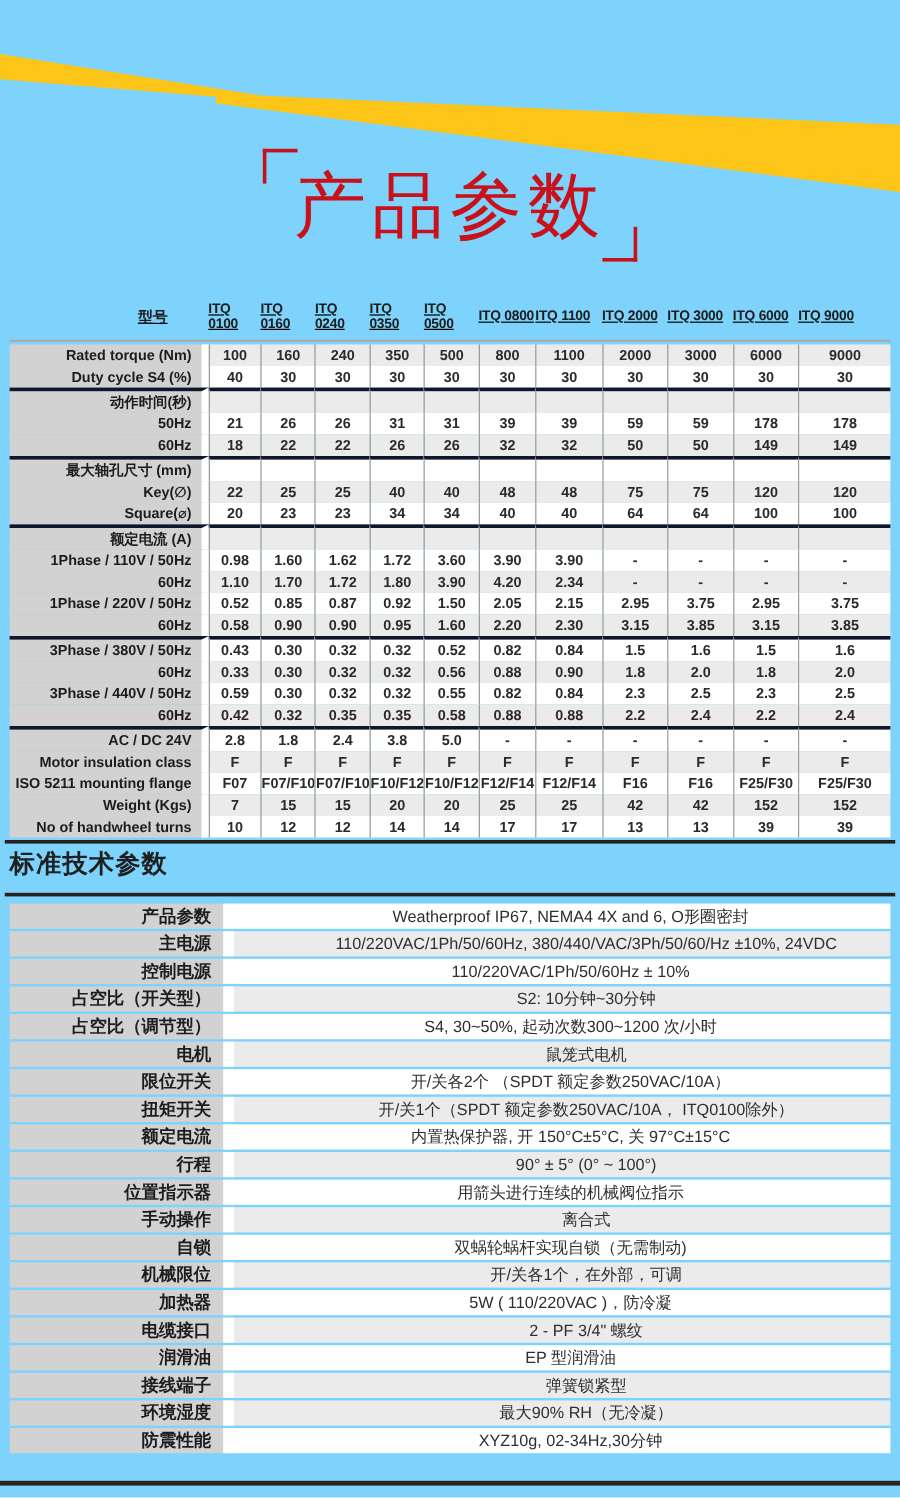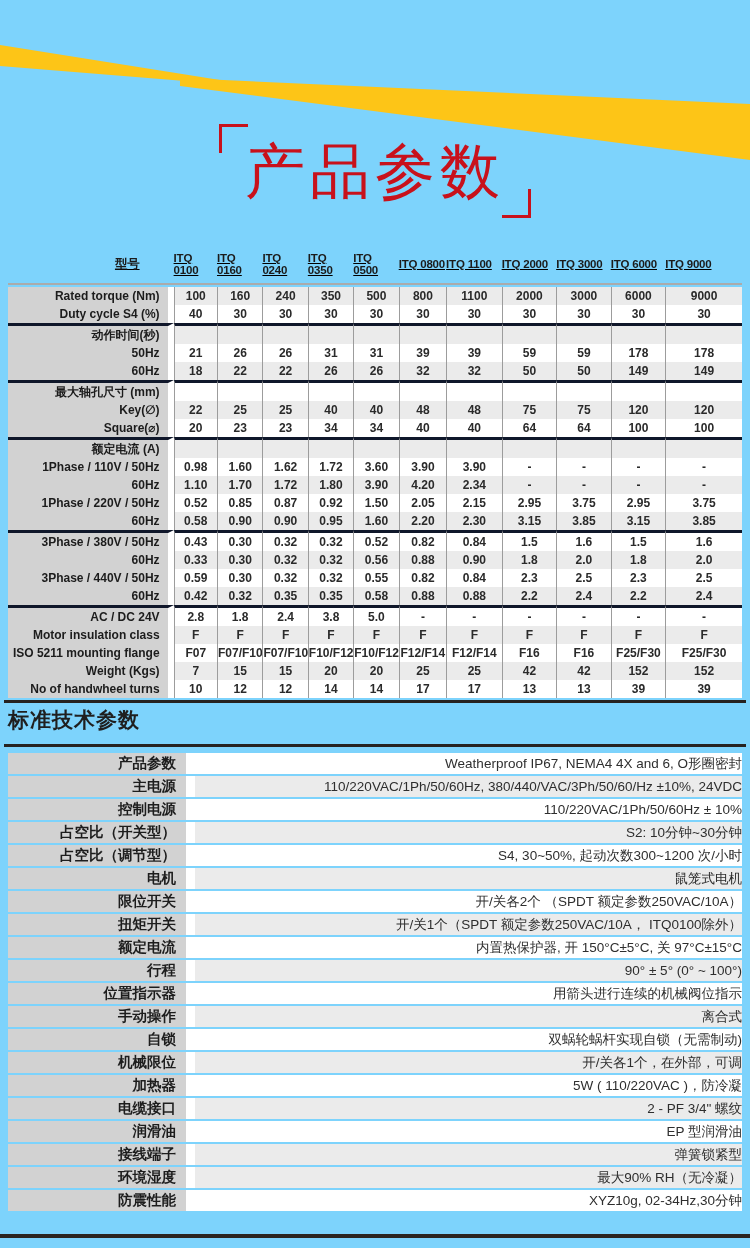--- a/index.html
+++ b/index.html
@@ -38,21 +38,21 @@
   #rule2{top:744px;left:4px;width:742px;height:3px;}
   #rule3{top:1234px;left:0;width:750px;height:4px;background:#2b2420;}
 
   #std-title{position:absolute;top:706px;left:8px;margin:0;font-size:21px;font-weight:700;color:#1f1f1f;letter-spacing:1px;}
 
   
   #std-table{position:absolute;top:751px;left:8px;width:734px;border-collapse:separate;border-spacing:0 2px;table-layout:fixed;}
   #std-table td{padding:0;vertical-align:middle;}
   #std-table td.slabel{background:#d2d2d2;height:19px;text-align:right;padding-right:10px;
       font-size:14.5px;font-weight:700;color:#1d1d1d;border-right:9px solid #fff;white-space:nowrap;}
-  #std-table td.sval{height:19px;text-align:right;padding-left:14px;font-size:13.5px;color:#2e2e2e;background:#fff;white-space:nowrap;overflow:hidden;}
+  #std-table td.sval{height:19px;text-align:center;padding-left:14px;font-size:13.5px;color:#2e2e2e;background:#fff;white-space:nowrap;overflow:hidden;}
   #std-table tr.even td.sval{background:#ebebeb;padding-left:40px;}
   #std-table tr.tall td{height:42px;}
   #std-table td.sval div{line-height:21px;}
 </style>
 </head>
 <body>
 
 <div id="stage">
 
   <svg id="band" viewBox="0 0 750 175" xmlns="http://www.w3.org/2000/svg">

